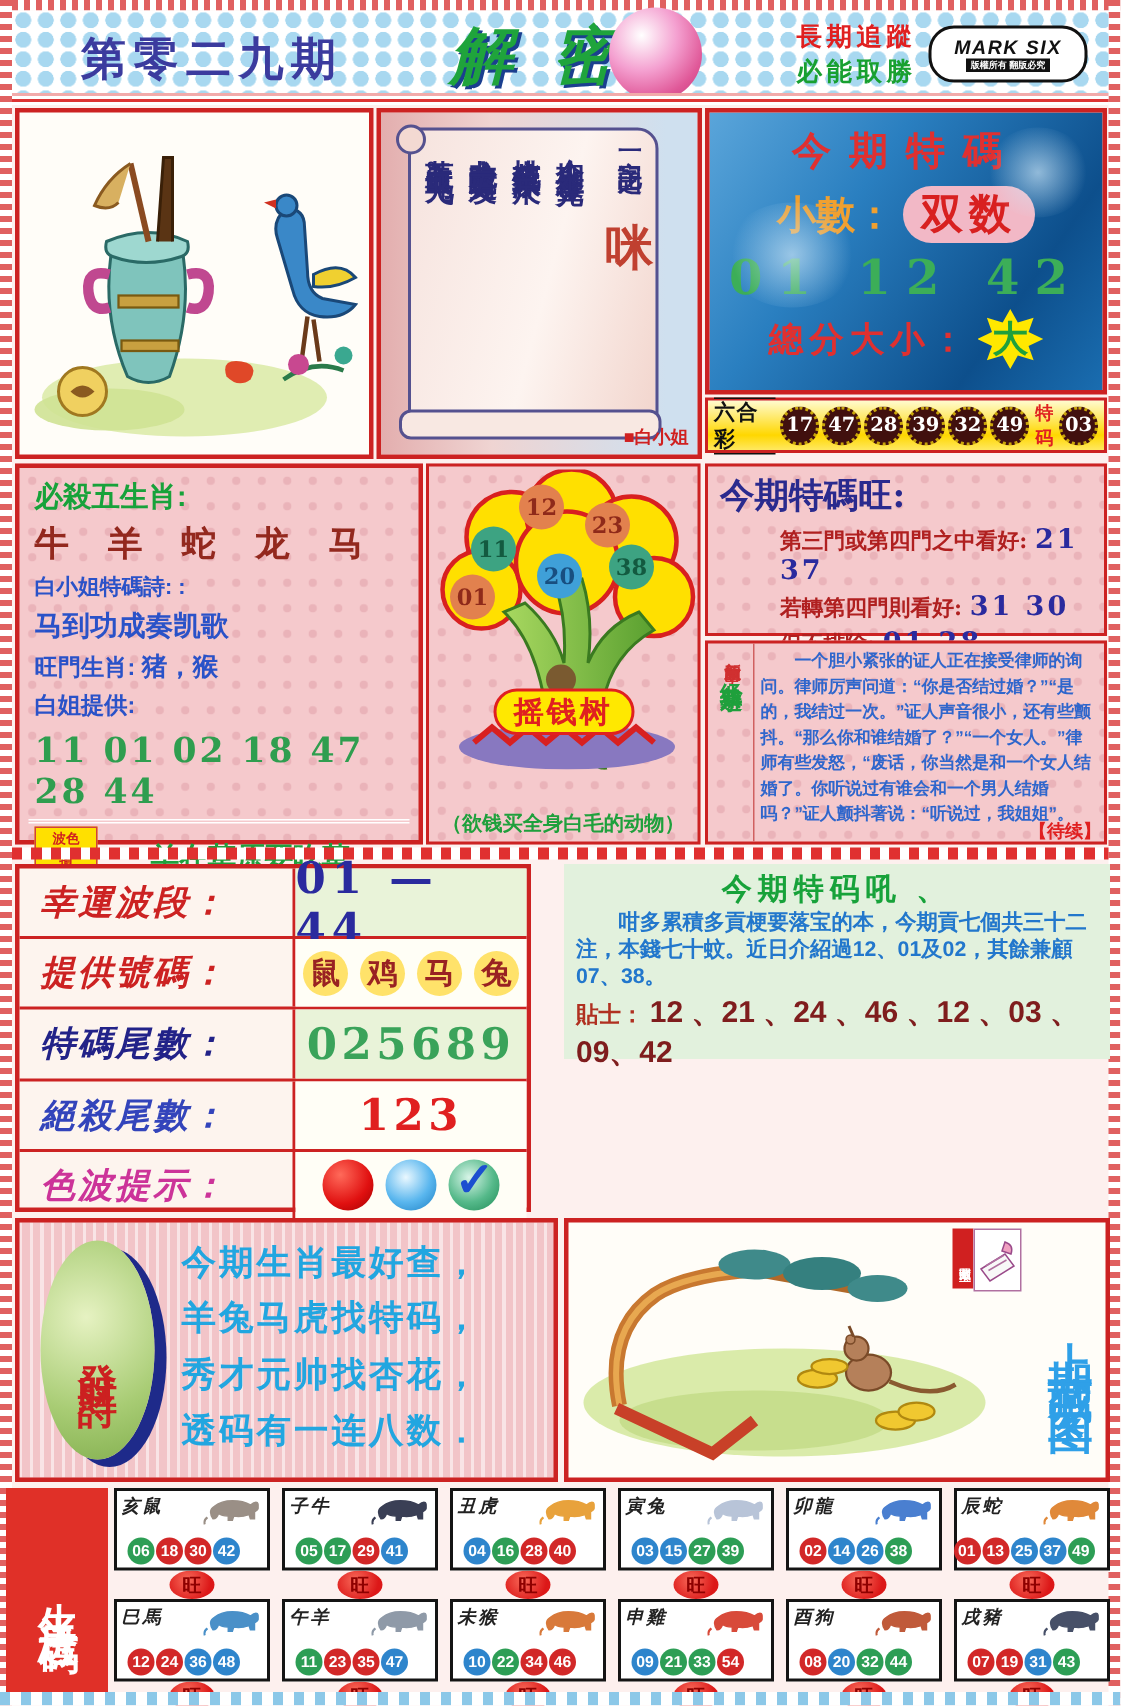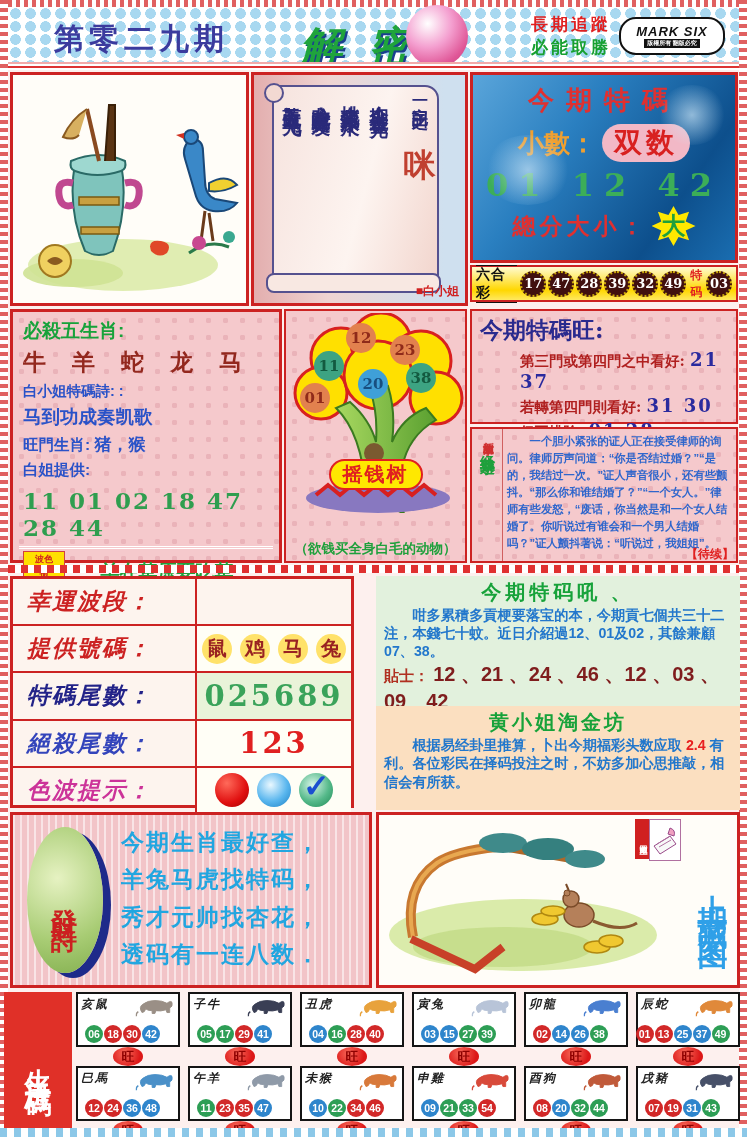--- a/index.html
+++ b/index.html
@@ -13,21 +13,21 @@
     background:repeating-linear-gradient(180deg,#e06060 0 4px,#fff 4px 8px);}
   .edge-right{position:absolute;right:0;top:0;bottom:0;width:8px;
     background:repeating-linear-gradient(180deg,#e06060 0 4px,#fff 4px 8px);}
   .footer-band{position:absolute;left:0;right:0;bottom:0;height:9px;
     background:repeating-linear-gradient(90deg,#8cc8e8 0 7px,#fff 7px 14px);}
   
   .header{position:absolute;left:8px;right:8px;top:7px;height:55px;background:#fff;
     background-image:radial-gradient(circle,#a8d8f0 52%,transparent 55%);background-size:15px 13px;}
   .issue{position:absolute;left:46px;top:12px;font:700 30px "Liberation Sans",sans-serif;
     color:#3b3b9e;letter-spacing:5px;}
-  .masthead{position:absolute;left:292px;top:12px;font:italic 700 42px "DejaVu Serif",serif;
+  .masthead{position:absolute;left:292px;top:2px;font:italic 700 42px "DejaVu Serif",serif;
     color:#1fa43c;letter-spacing:26px;text-shadow:2px 2px 0 #1b3f8f;}
   .sphere{position:absolute;left:398px;top:-2px;width:62px;height:62px;border-radius:50%;
     background:radial-gradient(circle at 35% 30%,#fff,#f4a0d0 40%,#e05898 72%,#c03878);}
   .slogans{position:absolute;right:128px;top:6px;text-align:center;line-height:1.2;
     font:700 17px "DejaVu Serif",serif;letter-spacing:3px;}
   .slogan1{color:#e02020;} .slogan2{color:#18a030;}
   .marksix{position:absolute;right:14px;top:10px;width:102px;height:34px;border:2px solid #111;
     border-radius:17px;background:#fff;display:flex;flex-direction:column;align-items:center;justify-content:center;}
   .marksix .b{font:italic 900 13px "Liberation Sans",sans-serif;color:#111;letter-spacing:1px;}
   .marksix .s{font:700 6px "Liberation Sans",sans-serif;color:#fff;background:#111;padding:0 3px;}
@@ -351,20 +351,23 @@
     </div>
     <div class="story-body">一个胆小紧张的证人正在接受律师的询问。律师厉声问道：“你是否结过婚？”“是的，我结过一次。”证人声音很小，还有些颤抖。“那么你和谁结婚了？”“一个女人。”律师有些发怒，“废话，你当然是和一个女人结婚了。你听说过有谁会和一个男人结婚吗？”证人颤抖著说：“听说过，我姐姐”。</div>
     <span class="story-more">【待续】</span>
   </div>
 
   <div class="divider"></div>
 
   <div class="panel panel-table">
     <div class="trow">
       <div class="tlabel lab-red">幸運波段：</div>
+      <div class="tvalue bg-green">
+          <span class="v-navy">01 — 44</span>
+        </div>
     </div>
     <div class="trow">
       <div class="tlabel lab-red">提供號碼：</div>
       <div class="tvalue bg-white">
         <span class="zchip">鼠</span>
         <span class="zchip">鸡</span>
         <span class="zchip">马</span>
         <span class="zchip">兔</span>
       </div>
     </div>
@@ -404,28 +407,20 @@
     </div>
   </div>
 
   <div class="panel panel-hou">
     <div class="hou-title">今期特码吼 、</div>
     <div class="hou-body">咁多累積多貢梗要落宝的本，今期貢七個共三十二注，本錢七十蚊。近日介紹過12、01及02，其餘兼顧07、38。</div>
     <div class="hou-tips"><span>貼士：</span>
       <span class="v">12 、21 、24 、46 、12 、03 、09、42</span></div>
   </div>
 
-  <div class="panel panel-tao">
-    <div class="tao-title">黄小姐淘金坊</div>
-    <div class="tao-body">
-      <span>根据易经卦里推算，卜出今期福彩头数应取</span>
-      <span class="red">2.4</span>
-      <span>有利。各位彩民在择码投注之时，不妨多加心思推敲，相信会有所获。</span>
-    </div>
-  </div>
 
   <div class="panel panel-treasure">
     <svg class="scene" viewBox="0 0 286 162">
       <ellipse cx="140" cy="116" rx="134" ry="36" fill="#d4e89c" opacity="0.85"></ellipse>
       <ellipse cx="120" cy="128" rx="90" ry="20" fill="#c4dd8a" opacity="0.9"></ellipse>
       <path d="M30 118 q-10-50 24-74 q18-12 60-16" fill="none" stroke="#c87830" stroke-width="10"></path>
       <path d="M30 118 q-10-50 24-74 q18-12 60-16" fill="none" stroke="#e8a850" stroke-width="4"></path>
       <path d="M114 28 l80 14" stroke="#b06828" stroke-width="6"></path>
       <ellipse cx="120" cy="24" rx="24" ry="10" fill="#3f8a8a"></ellipse>
       <ellipse cx="165" cy="30" rx="26" ry="11" fill="#35807f"></ellipse>

